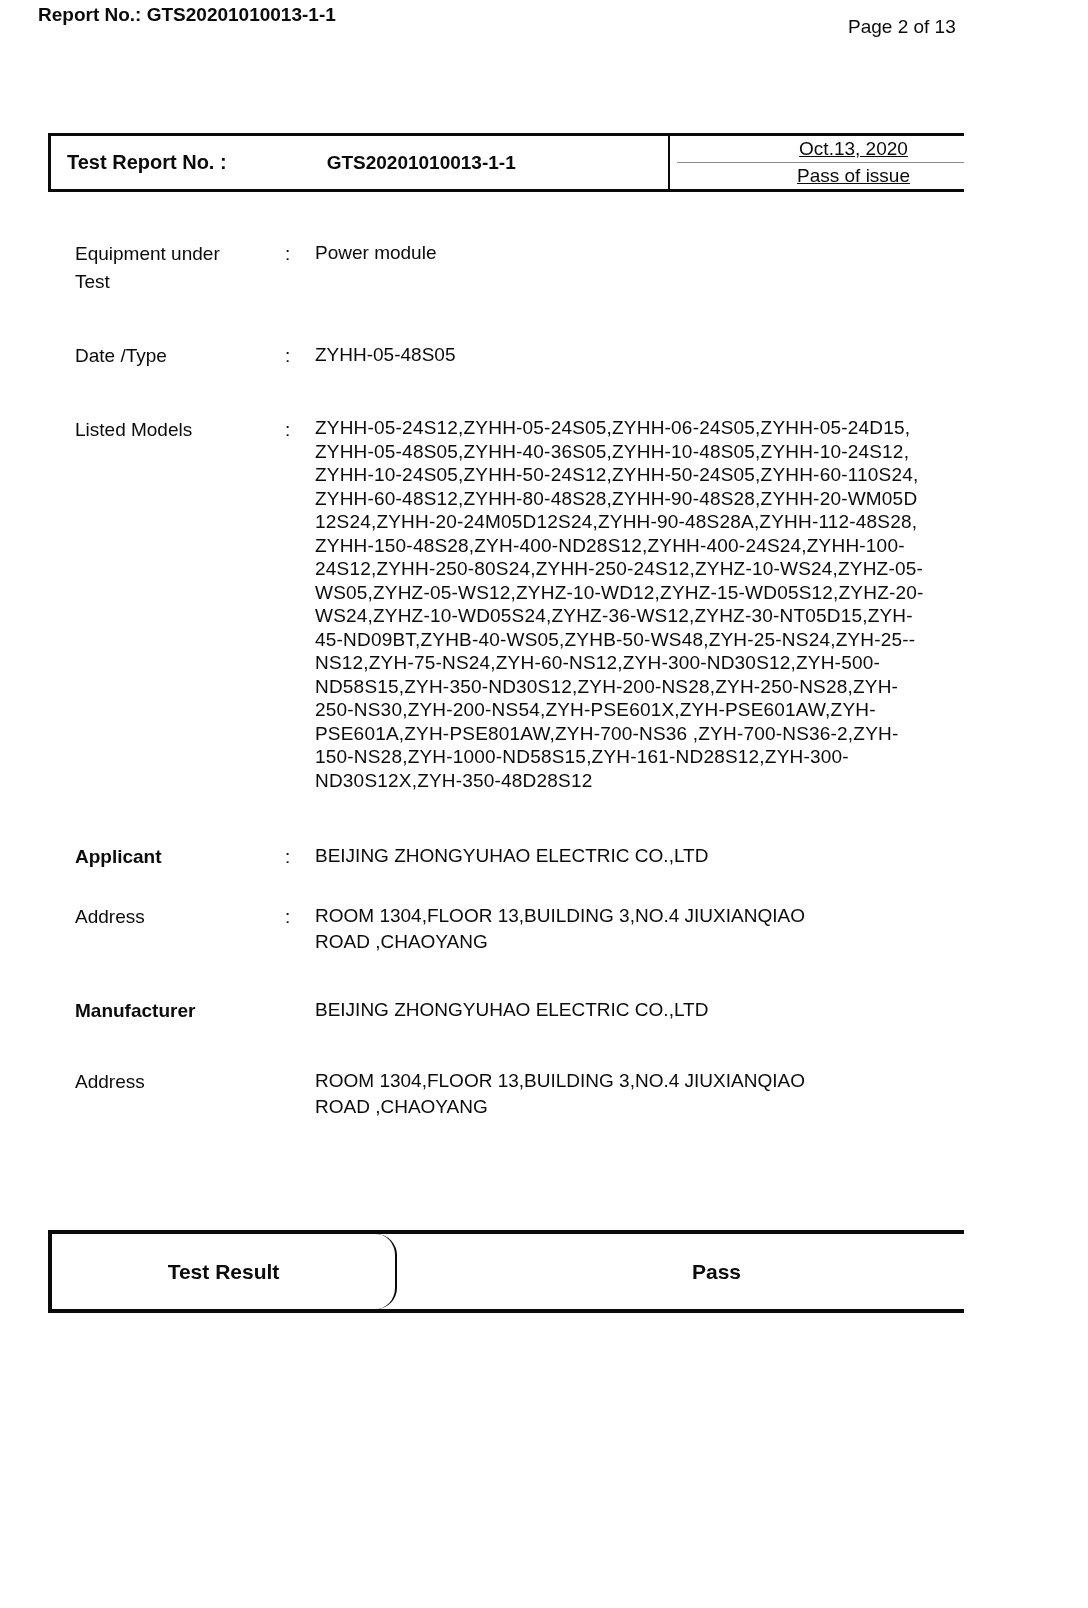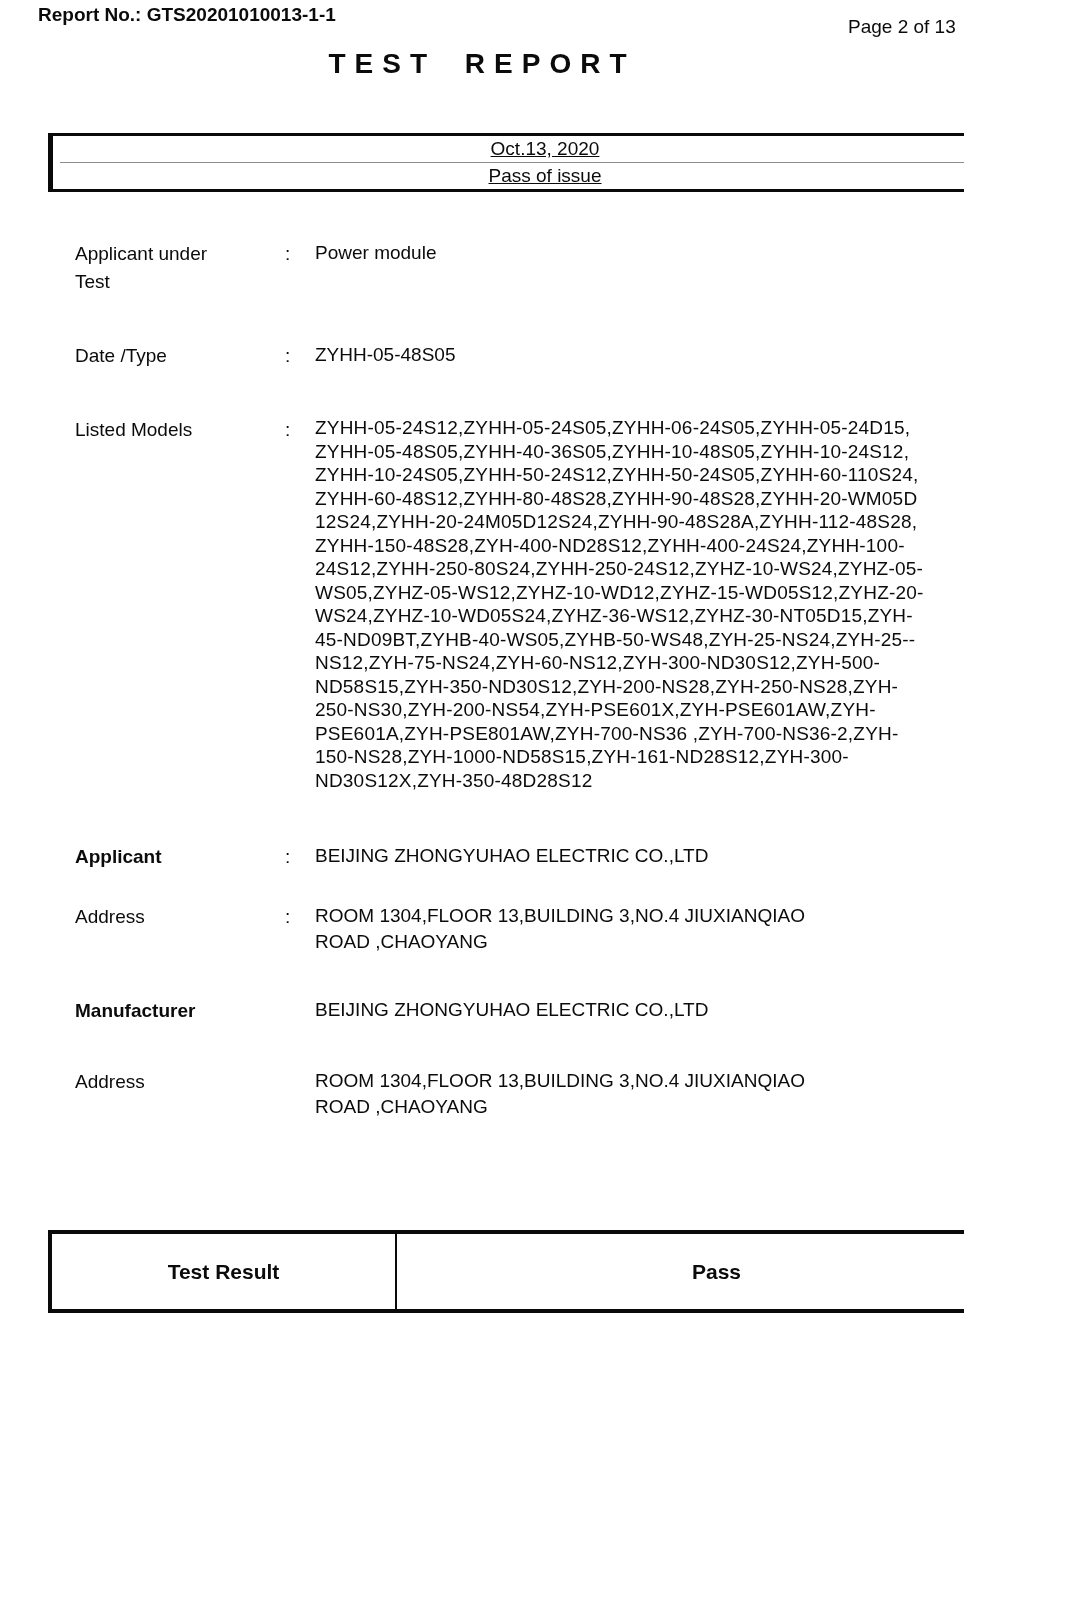--- a/index.html
+++ b/index.html
@@ -31,48 +31,51 @@
   .sep { width:30px; flex:none; font-size:19px; line-height:28px; }
   .val { flex:1; font-size:19px; line-height:26px; white-space:pre-line; }
   .val-models { line-height:23.5px; letter-spacing:0.2px; }
 
   .result-table {
     position:absolute; left:48px; top:1230px; width:992px; height:83px;
     border:4px solid #0a0a0a; box-sizing:border-box; display:flex;
   }
   .rt-left {
     width:345px; flex:none; border-right:2px solid #0a0a0a; box-sizing:border-box;
-    display:flex; align-items:center; justify-content:center; font-size:21px; font-weight:bold;
+    display:flex; align-items:center; justify-content:center; font-size:21px; font-weight:bold;border-radius:21px;
   }
   .rt-right { flex:1; display:flex; align-items:center; justify-content:center; font-size:21px; font-weight:bold; }
 
   .notes { position:absolute; left:72px; top:1358px; width:982px; }
   .notes p { margin:0; font-size:18.5px; line-height:25px; }
   .note-justify { text-align:justify; text-align-last:justify; }
 </style>
 </head>
 <body>
 
 <div class="page">
 
   <div class="hdr-left">Report No.: GTS20201010013-1-1</div>
   <div class="hdr-right">Page 2 of 13</div>
 
-  <h1 class="title">TEST REPORT</h1>
 
   <div class="report-box">
+    <div class="rb-left">
+      <span class="rb-label">Test Report No. :</span>
+      <span class="rb-number">GTS20201010013-1-1</span>
+    </div>
     <div class="rb-right">
       <div class="rb-date">Oct.13, 2020</div>
       <div class="rb-divider"></div>
       <div class="rb-date-label">Pass of issue</div>
     </div>
   </div>
 
   <div class="row" style="top:240px">
-    <div class="lbl">Applicant under
+    <div class="lbl">Equipment under
 Test</div>
     <div class="sep">:</div>
     <div class="val">Power module</div>
   </div>
 
   <div class="row" style="top:342px">
     <div class="lbl">Date /Type</div>
     <div class="sep">:</div>
     <div class="val">ZYHH-05-48S05</div>
   </div>

